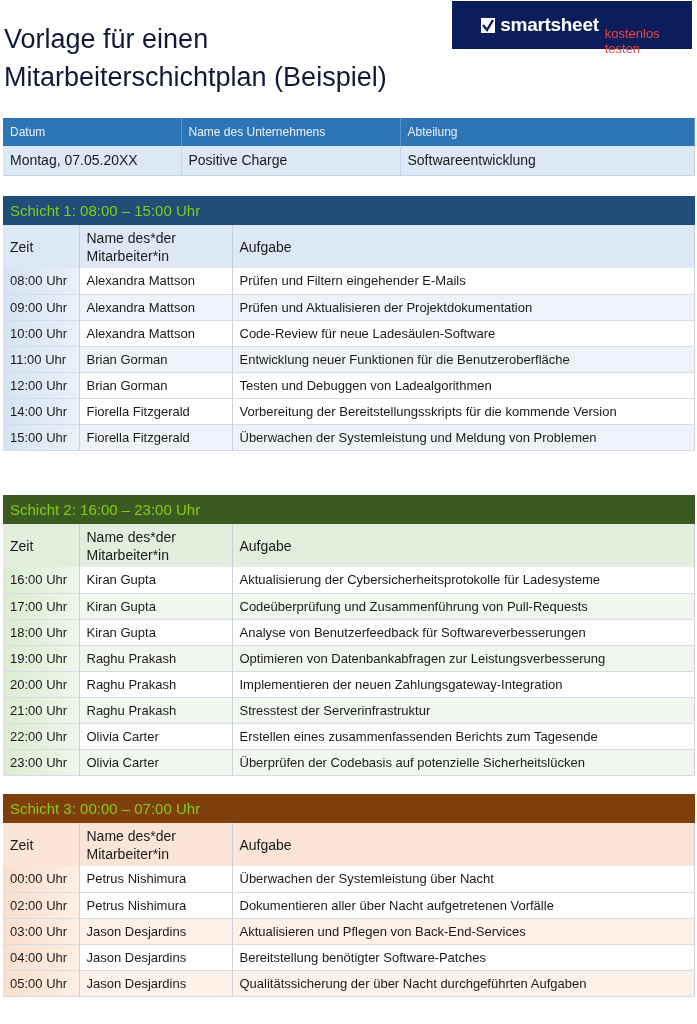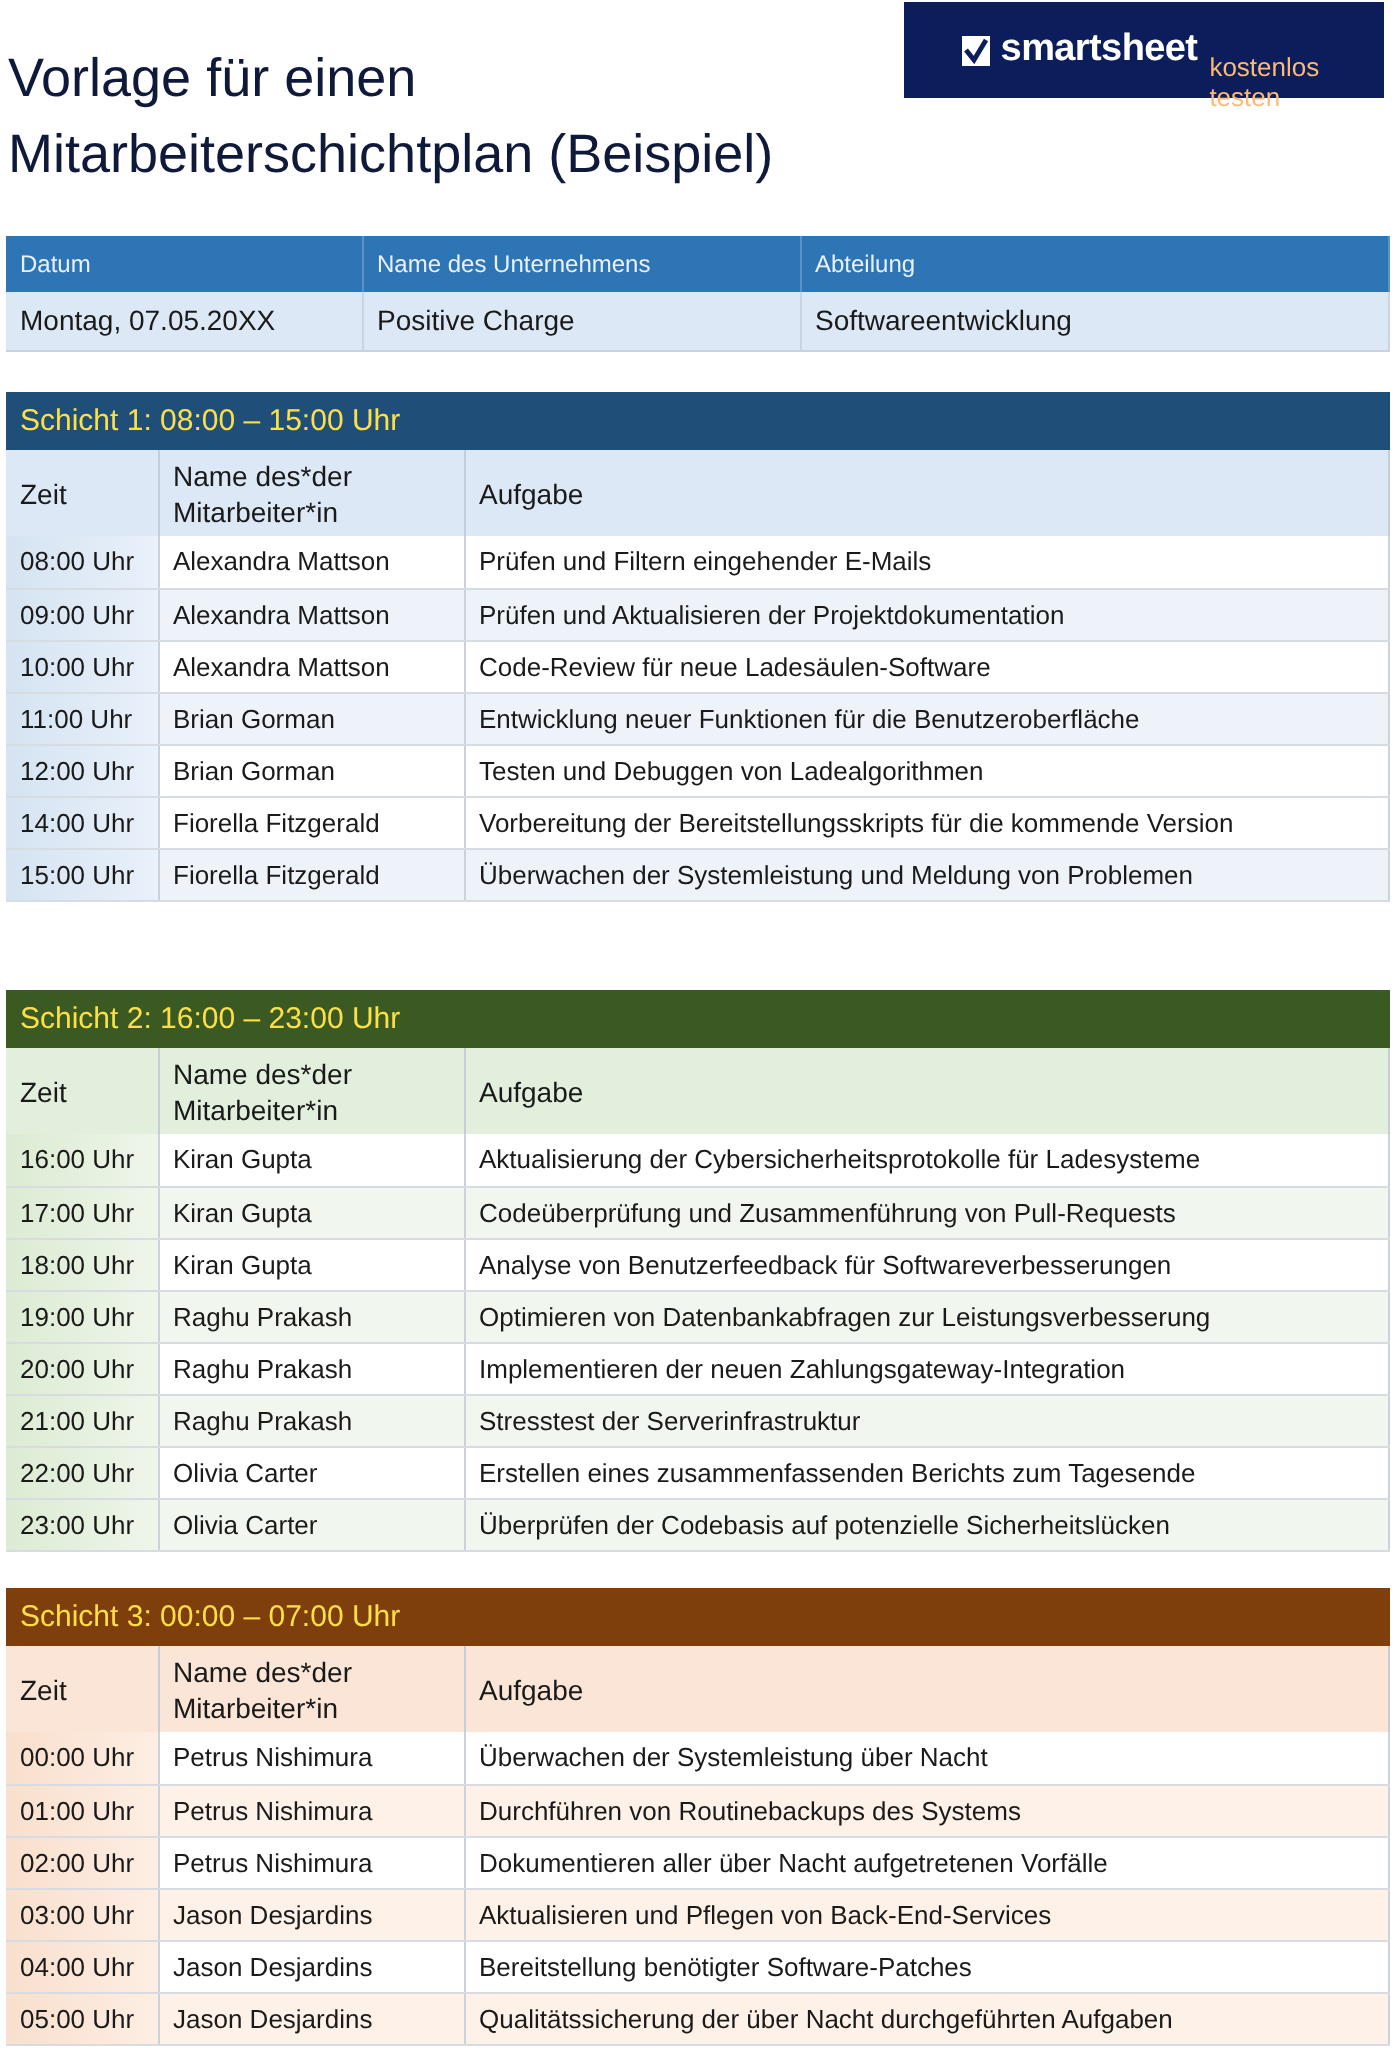--- a/index.html
+++ b/index.html
@@ -15,31 +15,31 @@
     position: absolute; left: 452px; top: 1px; width: 240px; height: 48px;
     background: #0b1e5b; display: flex; align-items: center; padding-left: 29px;
     color: #fff; text-decoration: none;
   }
   .brand-check {
     width: 14px; height: 15px; border: 2px solid #fff; position: relative; margin-right: 6px;
     background: #fff;
   }
   .brand-check svg { position: absolute; left: -2px; top: -2px; }
   .brand-name { font-size: 19px; font-weight: bold; letter-spacing: -0.3px; margin-right: 6px; }
-  .brand-cta { font-size: 13px; color: #fdba74; margin-top: 32px; }
+  .brand-cta { font-size: 13px; color: #ef4444; margin-top: 32px; }
 
   table { border-collapse: collapse; position: absolute; left: 3px; width: 692px; table-layout: fixed; }
   td, th { font-weight: normal; text-align: left; vertical-align: middle; font-size: 13px; padding: 0 7px; }
 
   
   .info { top: 118px; }
   .info th { background: #2e75b6; color: #e9f1fb; height: 28px; font-size: 12px; border-right: 1px solid #5b93c8; }
   .info td { background: #dce8f5; height: 29px; font-size: 14px; border-right: 1px solid #c5d4e6; border-bottom: 1px solid #c9d3df; }
 
-  .shift-title td { color: #fde047; font-size: 15px; height: 29px; padding-left: 7px; }
+  .shift-title td { color: #84cc16; font-size: 15px; height: 29px; padding-left: 7px; }
   .col-head td { height: 43px; font-size: 14px; line-height: 18px; border-right: 1px solid #c7cdd6; }
   .row td { height: 26px; border-right: 1px solid #ccd2da; border-bottom: 1px solid #d7dce2; }
   .row td.time { padding-left: 7px; }
 
   
   .s1 .shift-title td { background: #1f4e79; }
   .s1 .col-head td { background: #dce8f5; }
   .s1 .row td.time { background: linear-gradient(to right, #d5e3f2, #e9f1fa); }
   .s1 .row.alt td:not(.time) { background: #eef3fa; }
   .s1 .row td:not(.time) { background: #ffffff; }
@@ -221,25 +221,20 @@
         <tr class="col-head">
     <td>Zeit</td>
     <td>Name des*der Mitarbeiter*in</td>
     <td>Aufgabe</td>
         </tr>
         <tr class="row">
       <td class="time">00:00 Uhr</td>
       <td>Petrus Nishimura</td>
       <td>Überwachen der Systemleistung über Nacht</td>
         </tr>
-        <tr class="row alt">
-      <td class="time">01:00 Uhr</td>
-      <td>Petrus Nishimura</td>
-      <td>Durchführen von Routinebackups des Systems</td>
-        </tr>
         <tr class="row">
       <td class="time">02:00 Uhr</td>
       <td>Petrus Nishimura</td>
       <td>Dokumentieren aller über Nacht aufgetretenen Vorfälle</td>
         </tr>
         <tr class="row alt">
       <td class="time">03:00 Uhr</td>
       <td>Jason Desjardins</td>
       <td>Aktualisieren und Pflegen von Back-End-Services</td>
         </tr>

